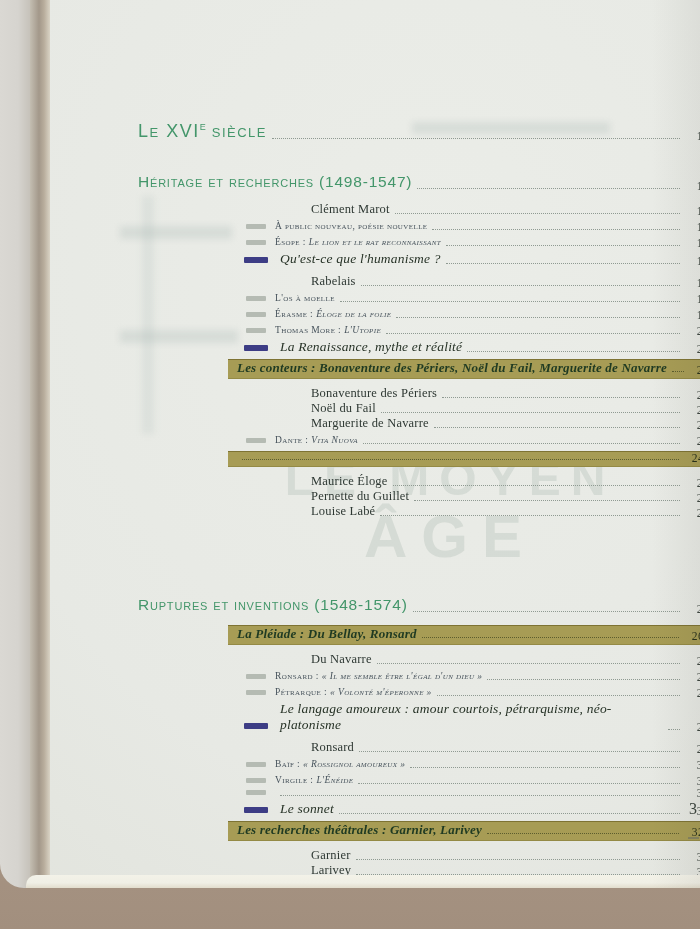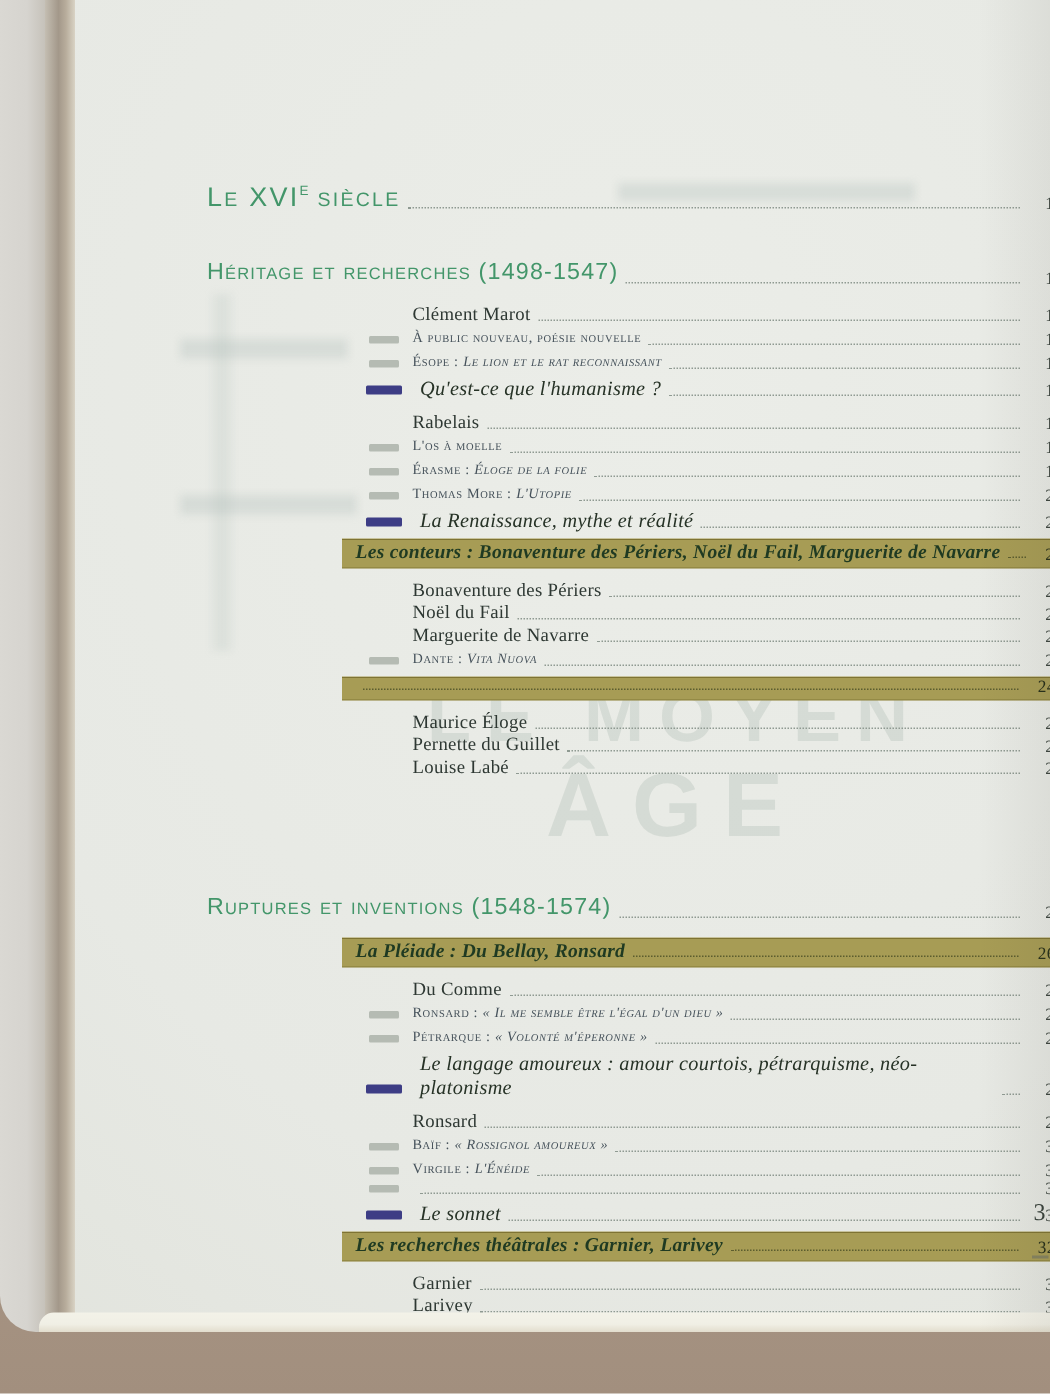--- a/index.html
+++ b/index.html
@@ -99,21 +99,21 @@
 
   .type-part{margin-top:24px;margin-bottom:10px;line-height:20px;}
   .type-part.section-gap{margin-top:76px;}
   .part-label{
     font-family:"Liberation Sans",sans-serif;font-variant:small-caps;
     font-size:15.5px;font-weight:400;color:var(--heading-green);letter-spacing:.8px;
   }
 
   .type-author{line-height:14px;}
   .type-author.group-start{margin-top:7px;}
-  .author-label{font:12.5px "Liberation Serif",serif;color:var(--body-text);letter-spacing:.2px;}
+  .author-label{font:12.5px "Liberation Serif",serif;color:var(--body-text);letter-spacing:.2px;margin-left:36px;}
 
   .type-work{line-height:13px;}
   .work-label{white-space:nowrap;}
   .work-pre,.work-title{
     font-family:"Liberation Serif",serif;font-variant:small-caps;
     font-size:9.5px;color:var(--work-text);letter-spacing:.4px;
   }
   .work-title{font-style:italic;margin-left:3px;}
 
   .type-essay{line-height:17px;margin-top:2px;margin-bottom:3px;}
@@ -299,21 +299,21 @@
           </div>
           <div class="toc-row type-highlight">
             <div class="band">
               <span class="band-label">La Pléiade : Du Bellay, Ronsard</span>
               <span class="leader"></span>
               <span class="pnum">261</span>
             </div>
           </div>
           <div class="toc-row type-author group-start">
             <span class="spacer"></span>
-            <span class="author-label">Du Comme</span>
+            <span class="author-label">Du Navarre</span>
             <span class="leader"></span>
             <span class="pnum">265</span>
           </div>
           <div class="toc-row type-work">
             <span class="spacer"></span>
             <span class="marker marker-gray"></span>
             <span class="work-label"><span class="work-pre">Ronsard :</span><span class="work-title">« Il me semble être l'égal d'un dieu »</span></span>
             <span class="leader"></span>
             <span class="pnum">270</span>
           </div>

